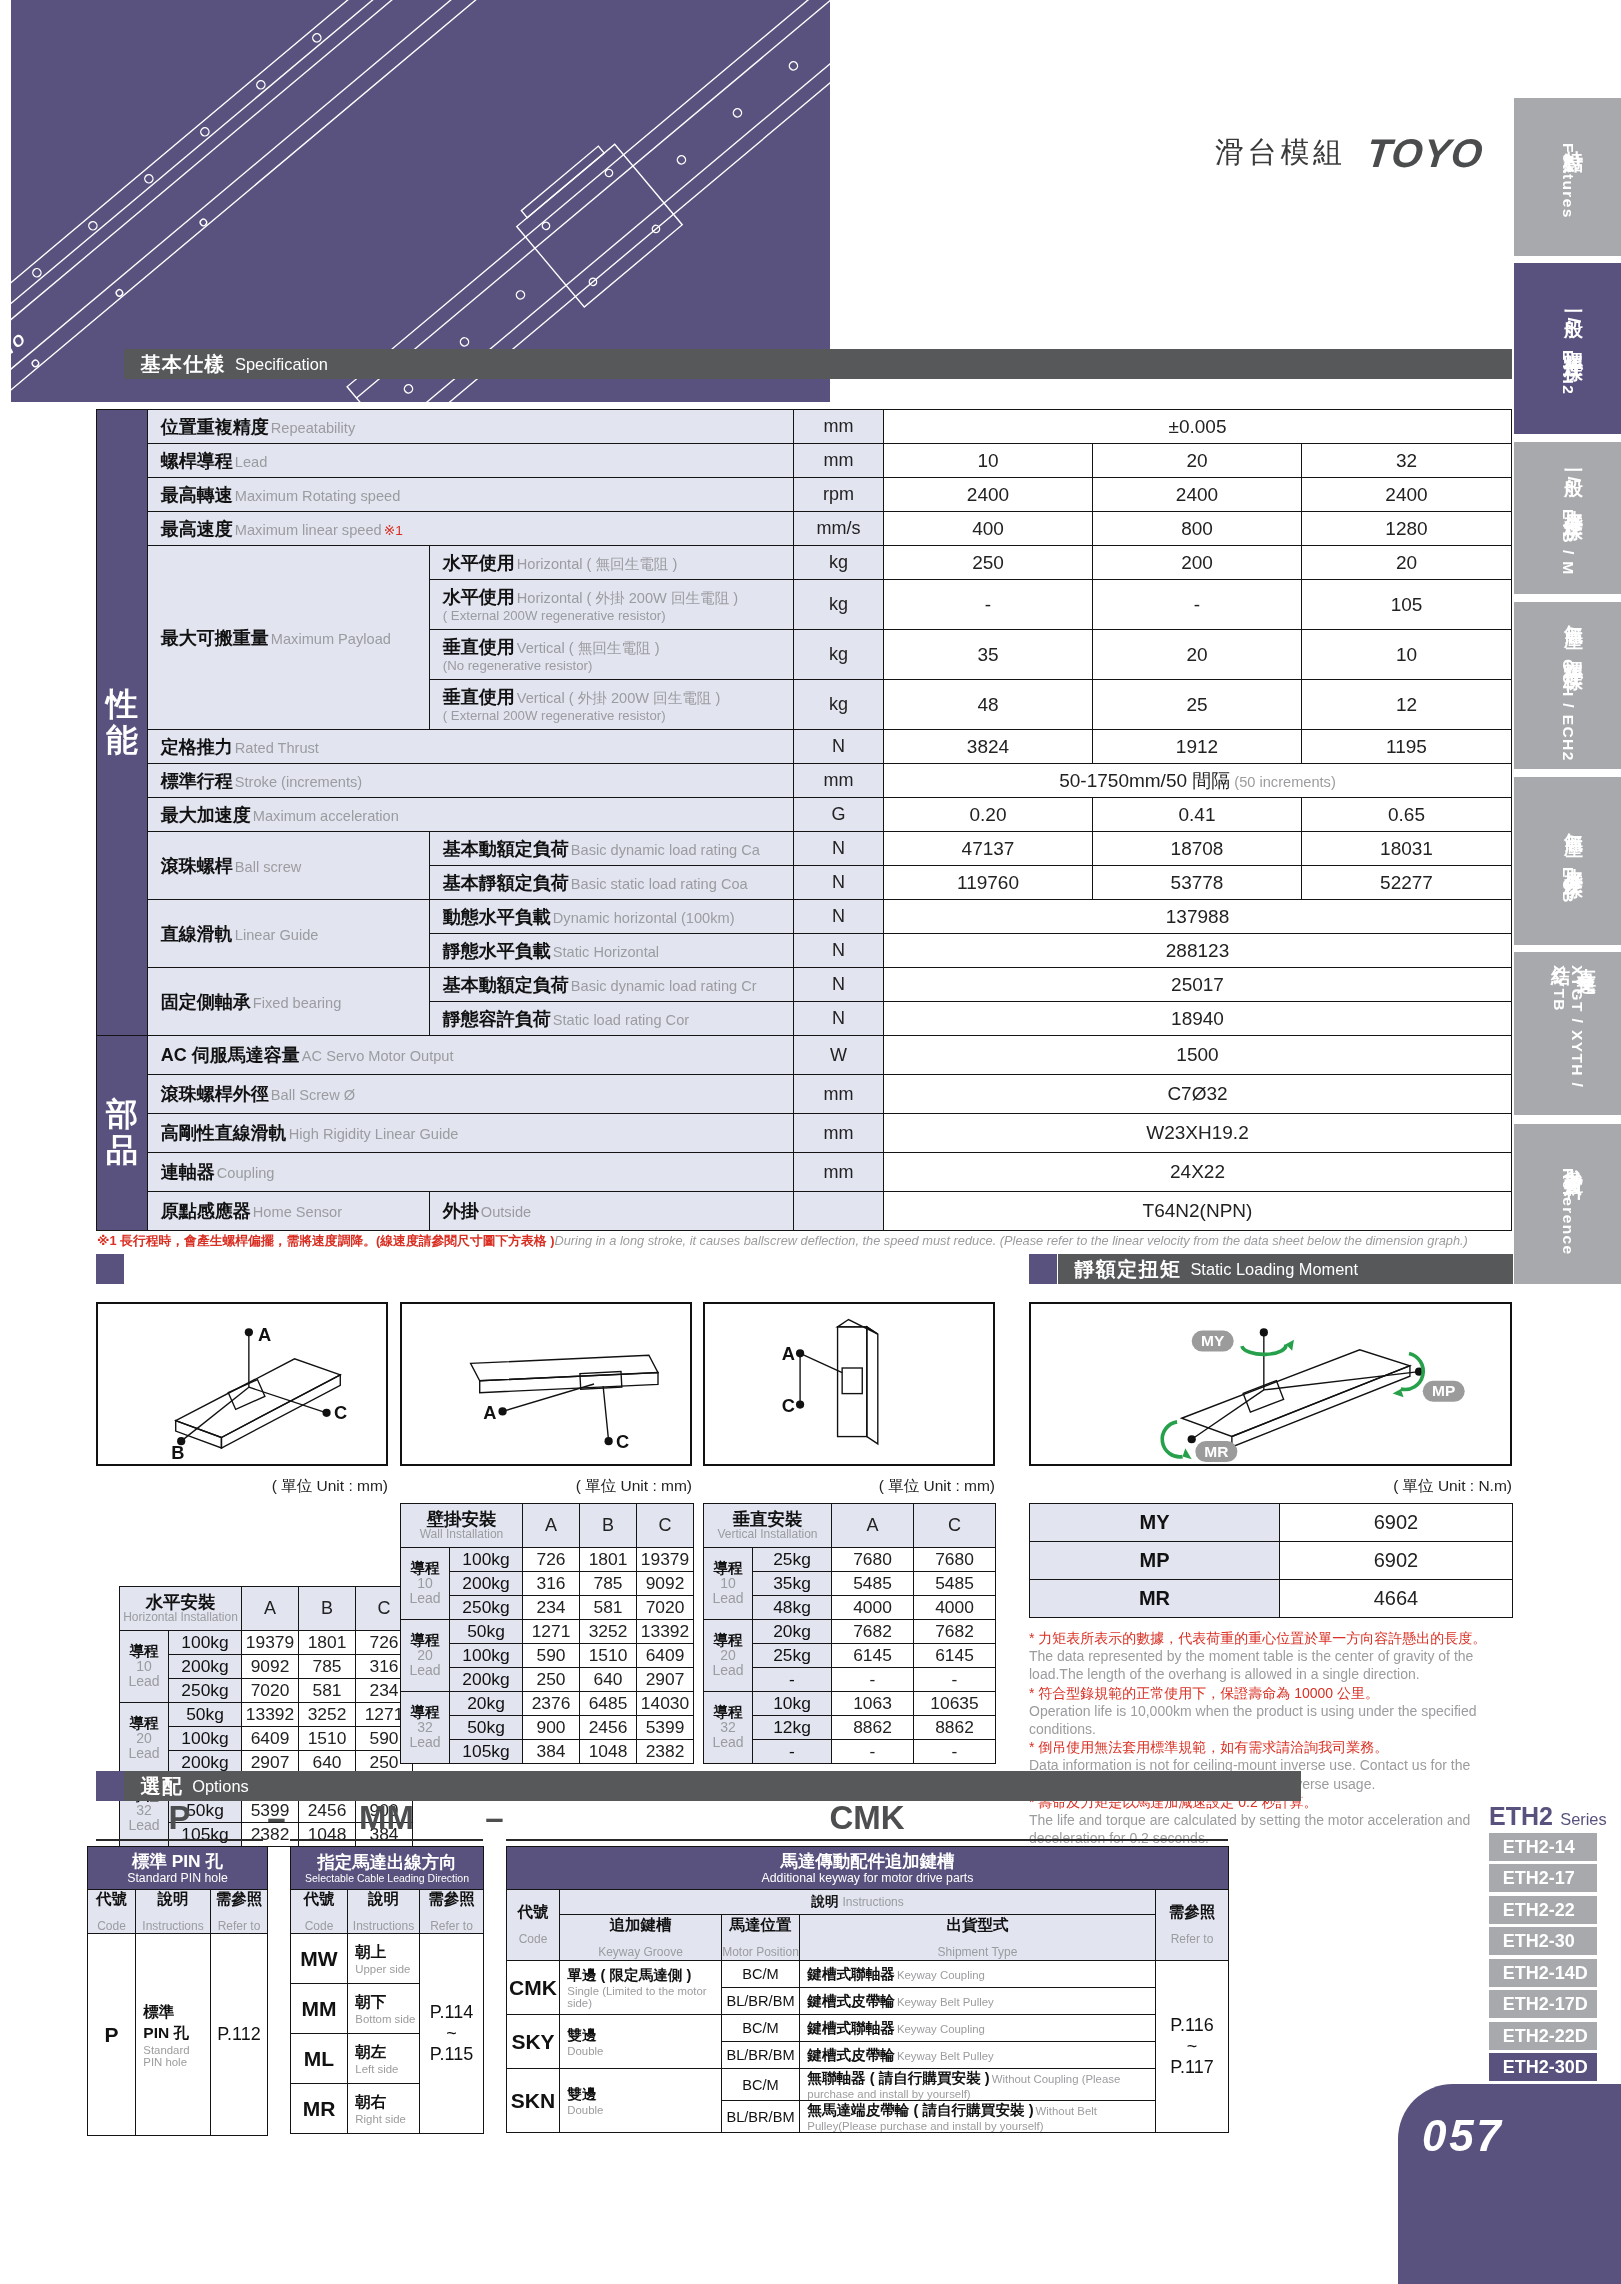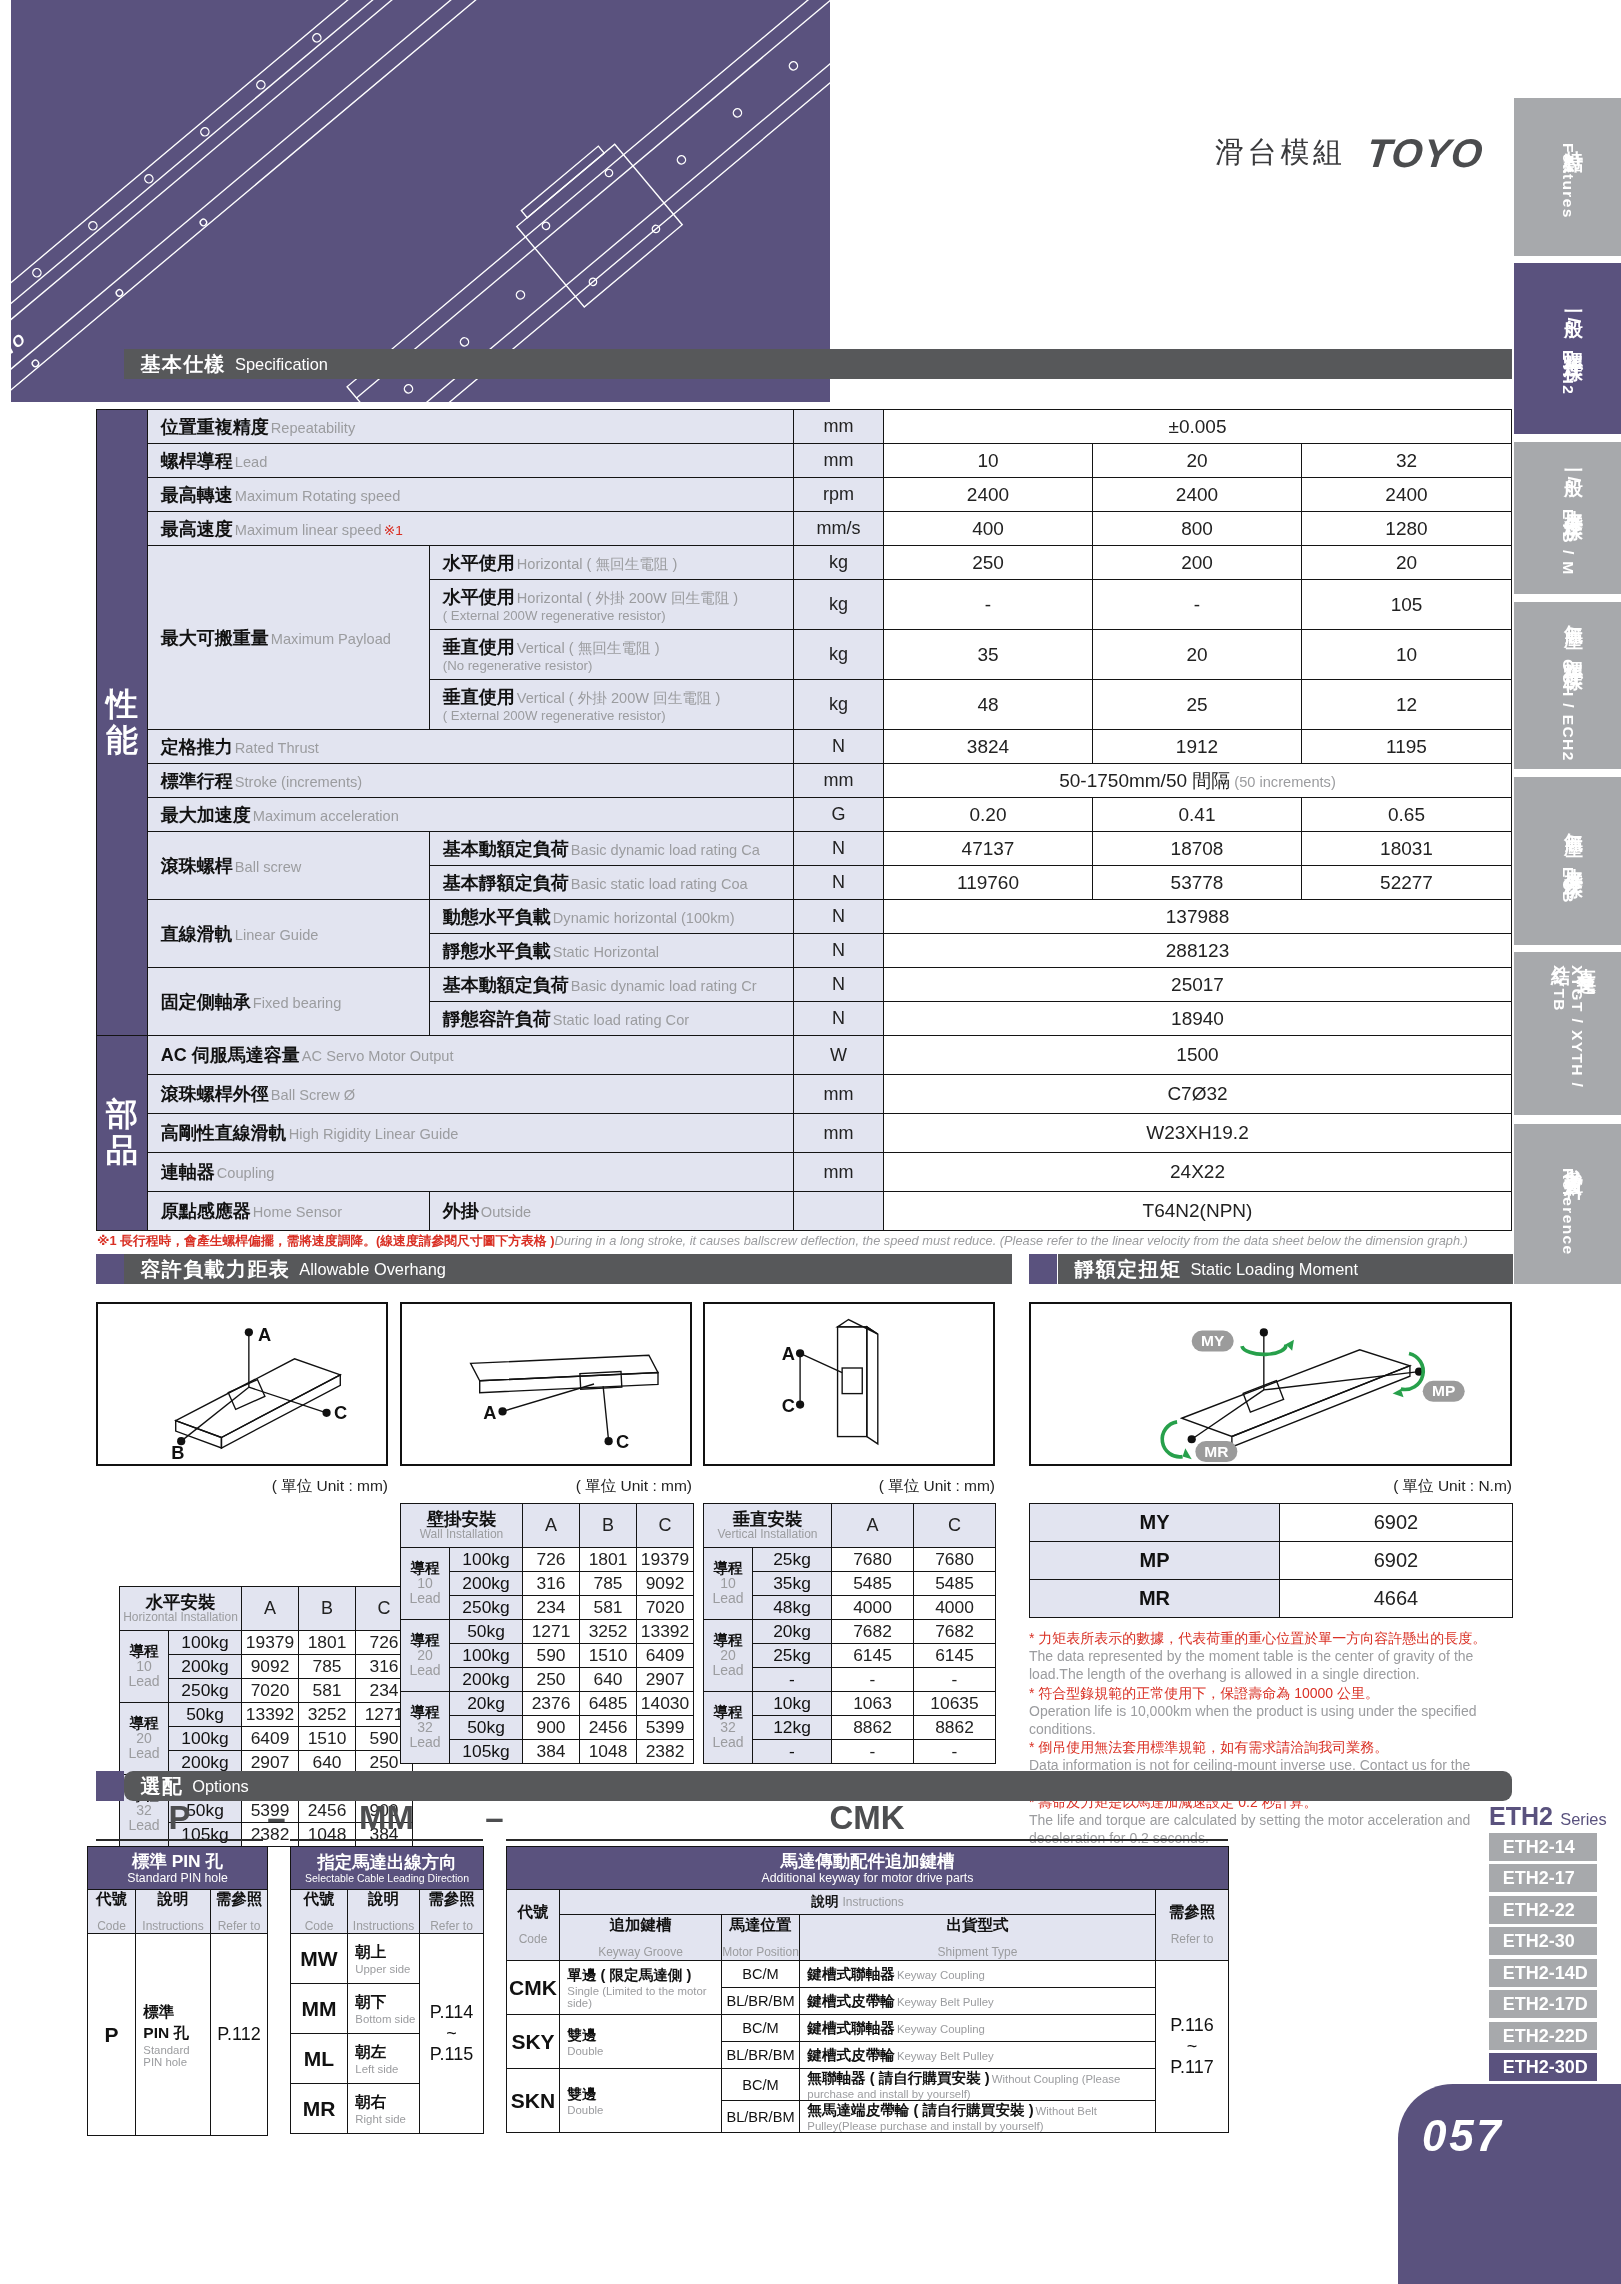--- a/index.html
+++ b/index.html
@@ -353,24 +353,20 @@
           </tr>
         </tbody>
       </table>
     </div>
 
   <div class="abs footnote" style="left:97px;top:1233px;width:1425px;">
     <span class="fr">※1 長行程時，會產生螺桿偏擺，需將速度調降。(線速度請參閱尺寸圖下方表格 )</span><span class="fg">During in a long stroke, it causes ballscrew deflection, the speed must reduce. (Please refer to the linear velocity from the data sheet below the dimension graph.)</span>
   </div>
 
   <div class="abs secsq" style="left:96px;top:1254px;"></div>
-  <div class="abs secbar" style="left:124px;top:1254px;width:888px;">
-    <span class="szh">容許負載力距表</span>
-    <span class="sen">Allowable Overhang</span>
-  </div>
   <div class="abs secsq" style="left:1029px;top:1254px;"></div>
   <div class="abs secbar" style="left:1058px;top:1254px;width:455px;">
     <span class="szh">靜額定扭矩</span>
     <span class="sen">Static Loading Moment</span>
   </div>
 
   <div class="abs dbox" style="left:96px;top:1302px;width:292px;height:164px;">
     <svg width="288" height="160" viewBox="0 0 630 350">
       <g stroke="#111" fill="none" stroke-width="3">
         <polygon points="170,255 430,120 530,155 270,292"></polygon>
@@ -713,21 +709,21 @@
       <div class="nen">The data represented by the moment table is the center of gravity of the load.The length of the overhang is allowed in a single direction.</div>
       <div class="nzh">* 符合型錄規範的正常使用下，保證壽命為 10000 公里。</div>
       <div class="nen">Operation life is 10,000km when the product is using under the specified conditions.</div>
       <div class="nzh">* 倒吊使用無法套用標準規範，如有需求請洽詢我司業務。</div>
       <div class="nen">Data information is not for ceiling-mount inverse use. Contact us for the details if you want to apply ceiling-mount inverse usage.</div>
       <div class="nzh">* 壽命及力矩是以馬達加減速設定 0.2 秒計算。</div>
       <div class="nen">The life and torque are calculated by setting the motor acceleration and deceleration for 0.2 seconds.</div>
     </div>
 
   <div class="abs secsq" style="left:96px;top:1771px;"></div>
-  <div class="abs secbar" style="left:124px;top:1771px;width:1388px;border-radius:9px;">
+  <div class="abs secbar" style="left:124px;top:1771px;width:1177px;">
     <span class="szh">選配</span>
     <span class="sen">Options</span>
   </div>
 
   <div class="abs codeltr" style="left:96px;top:1799px;width:167px;">P</div>
   <div class="abs codeltr" style="left:256px;top:1799px;width:41px;">–</div>
   <div class="abs codeltr" style="left:290px;top:1799px;width:193px;">MM</div>
   <div class="abs codeltr" style="left:474px;top:1799px;width:41px;">–</div>
   <div class="abs codeltr" style="left:506px;top:1799px;width:722px;">CMK</div>
   <div class="abs codeul" style="left:96px;top:1839px;width:167px;"></div>

